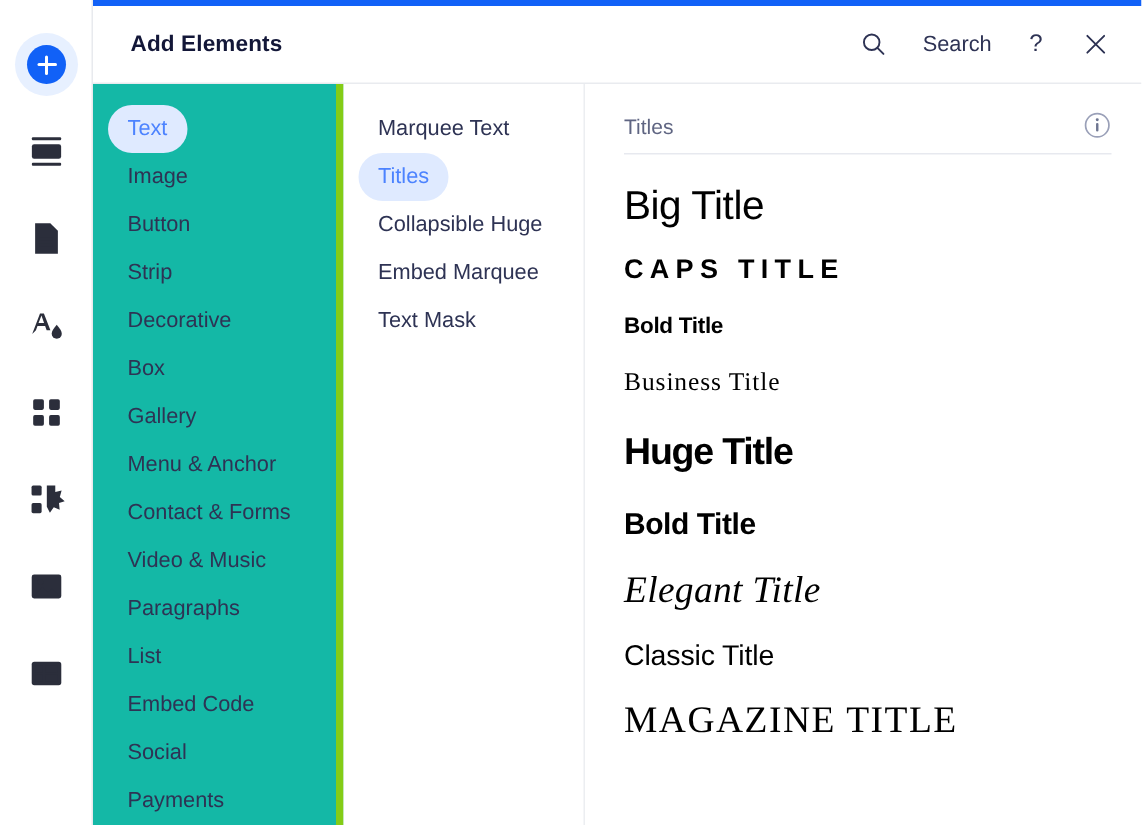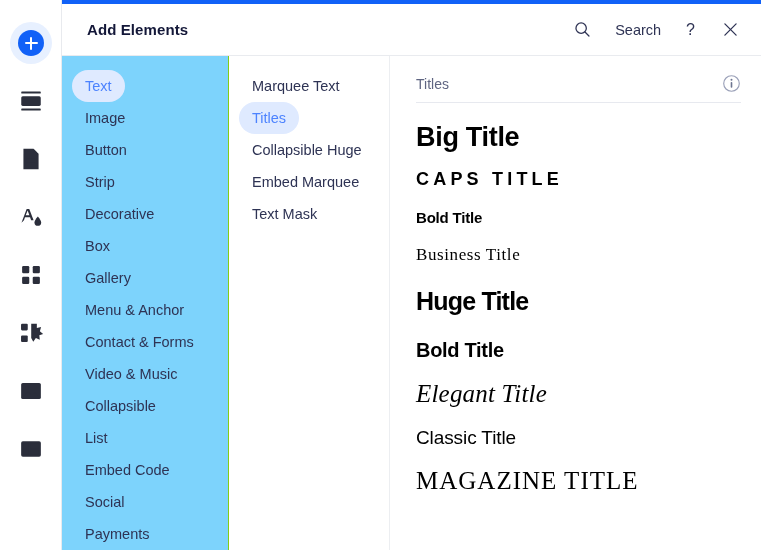--- a/index.html
+++ b/index.html
@@ -128,22 +128,22 @@
     flex: 1 1 auto;
     display: flex;
     min-height: 0;
     overflow: hidden;
   }
 
   
   #category-col {
     width: 167px;
     flex: 0 0 167px;
-    background: #7dd3fc;
-    border-right: 1px solid #84cc16;
+    background: #14b8a6;
+    border-right: 5px solid #84cc16;
     padding-top: 14px;
     overflow: hidden;
   }
   
   #subcategory-col {
     width: 161px;
     flex: 0 0 161px;
     background: #ffffff;
     border-right: 1px solid #eceef1;
     padding-top: 14px;
@@ -190,21 +190,21 @@
   #info-icon-btn { cursor: pointer; display: flex; }
 
   #preview-list { padding-top: 12px; }
   .preview-item {
     cursor: pointer;
     color: #000000;
     white-space: nowrap;
     display: flex;
     align-items: center;
   }
-  .pv-big      { font-size: 27px; font-weight: bold; height: 44px; letter-spacing:-.3px; font-family:"Liberation Sans",sans-serif;}
+  .pv-big      { font-size: 27px; font-weight: normal; height: 44px; letter-spacing:-.3px; font-family:"Liberation Sans",sans-serif;}
   .pv-caps     { font-size: 18px; font-weight: bold; height: 40px; letter-spacing: 4.2px; font-family:"Liberation Sans",sans-serif;}
   .pv-small    { font-size: 15px; font-weight: bold; height: 36px; letter-spacing:-.2px; font-family:"Liberation Sans",sans-serif;}
   .pv-business { font-size: 17px; height: 39px; font-family:"Liberation Serif",serif; letter-spacing:.6px;}
   .pv-huge     { font-size: 25px; font-weight: bold; height: 55px; letter-spacing:-.8px; font-family:"Liberation Sans",sans-serif;}
   .pv-bold     { font-size: 20px; font-weight: bold; height: 42px; letter-spacing:-.3px; font-family:"Liberation Sans",sans-serif;}
   .pv-elegant  { font-size: 25px; font-style: italic; height: 46px; font-family:"Liberation Serif",serif; letter-spacing:.2px;}
   .pv-classic  { font-size: 19px; height: 42px; font-family:"Liberation Sans",sans-serif; font-weight:normal; letter-spacing:-.1px;}
   .pv-magazine { font-size: 25px; height: 44px; font-family:"Liberation Serif",serif; letter-spacing:1px;}
 </style>
 </head>
@@ -312,21 +312,21 @@
           <div class="nav-item selected">Text</div>
           <div class="nav-item">Image</div>
           <div class="nav-item">Button</div>
           <div class="nav-item">Strip</div>
           <div class="nav-item">Decorative</div>
           <div class="nav-item">Box</div>
           <div class="nav-item">Gallery</div>
           <div class="nav-item">Menu &amp; Anchor</div>
           <div class="nav-item">Contact &amp; Forms</div>
           <div class="nav-item">Video &amp; Music</div>
-          <div class="nav-item">Collapsible</div>
+          <div class="nav-item">Paragraphs</div>
           <div class="nav-item">List</div>
           <div class="nav-item">Embed Code</div>
           <div class="nav-item">Social</div>
           <div class="nav-item">Payments</div>
         </div>
 
       <div id="subcategory-col">
           <div class="nav-item">Marquee Text</div>
           <div class="nav-item selected">Titles</div>
           <div class="nav-item">Collapsible Huge</div>

